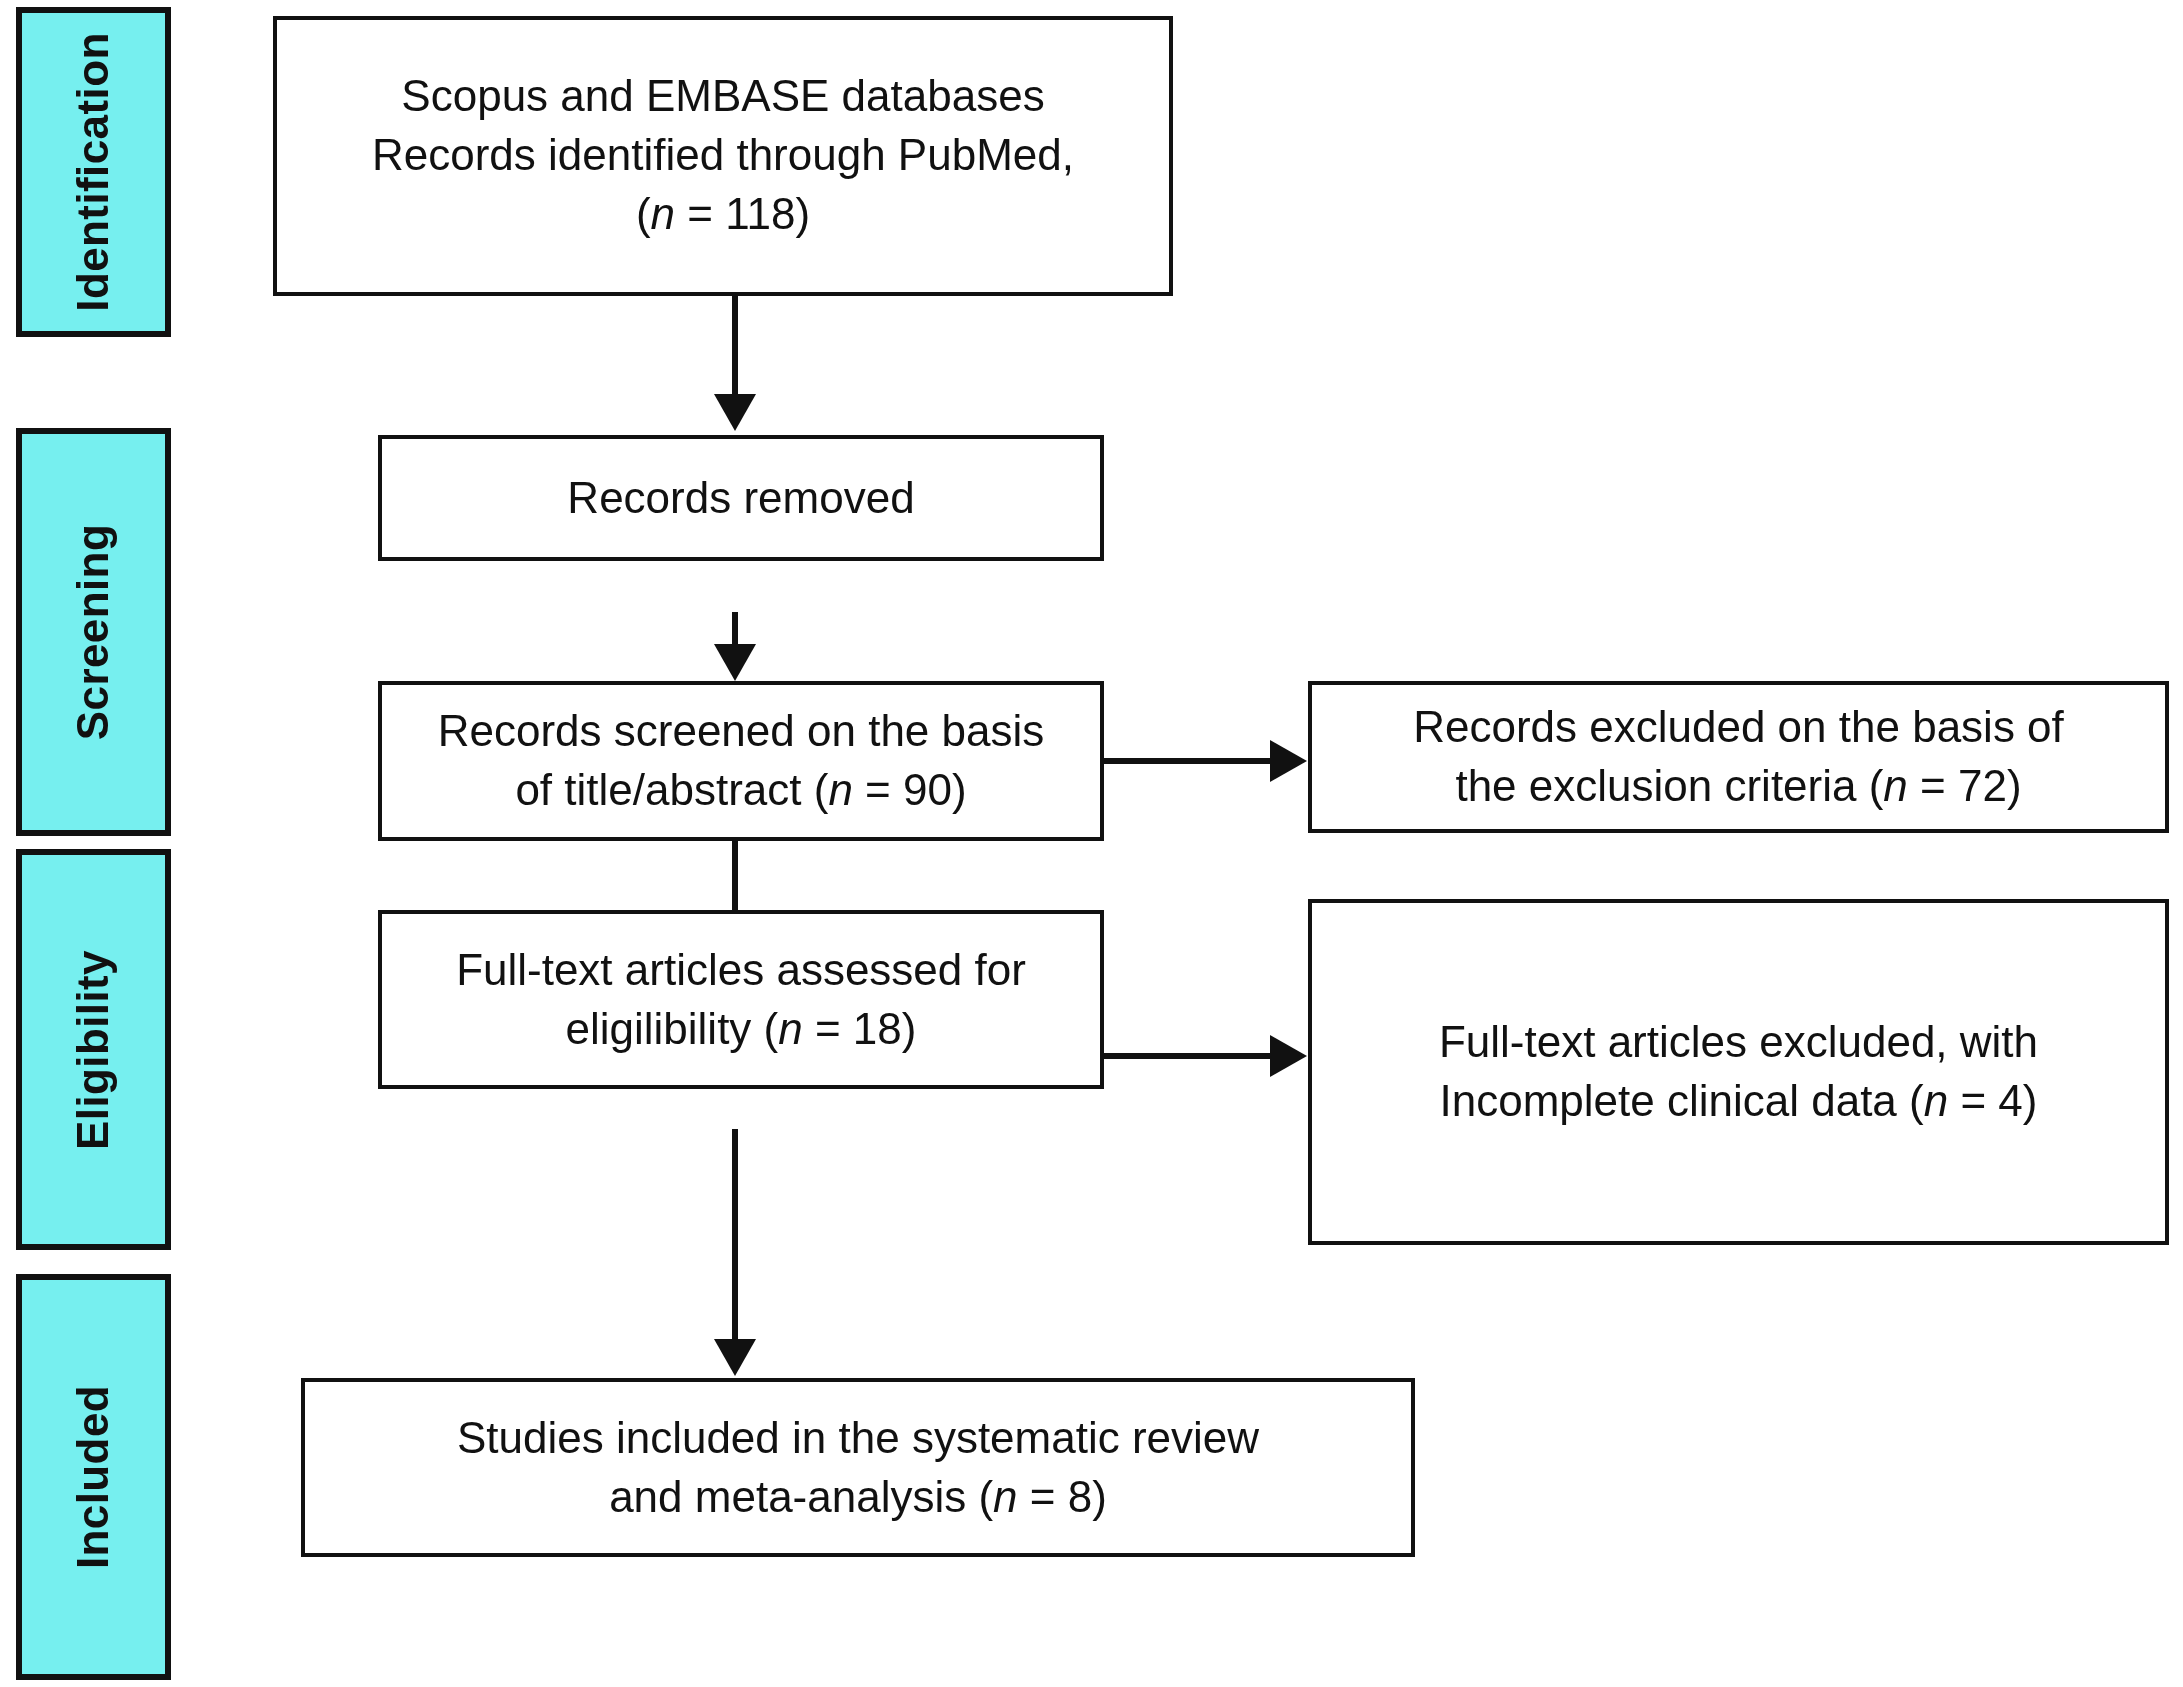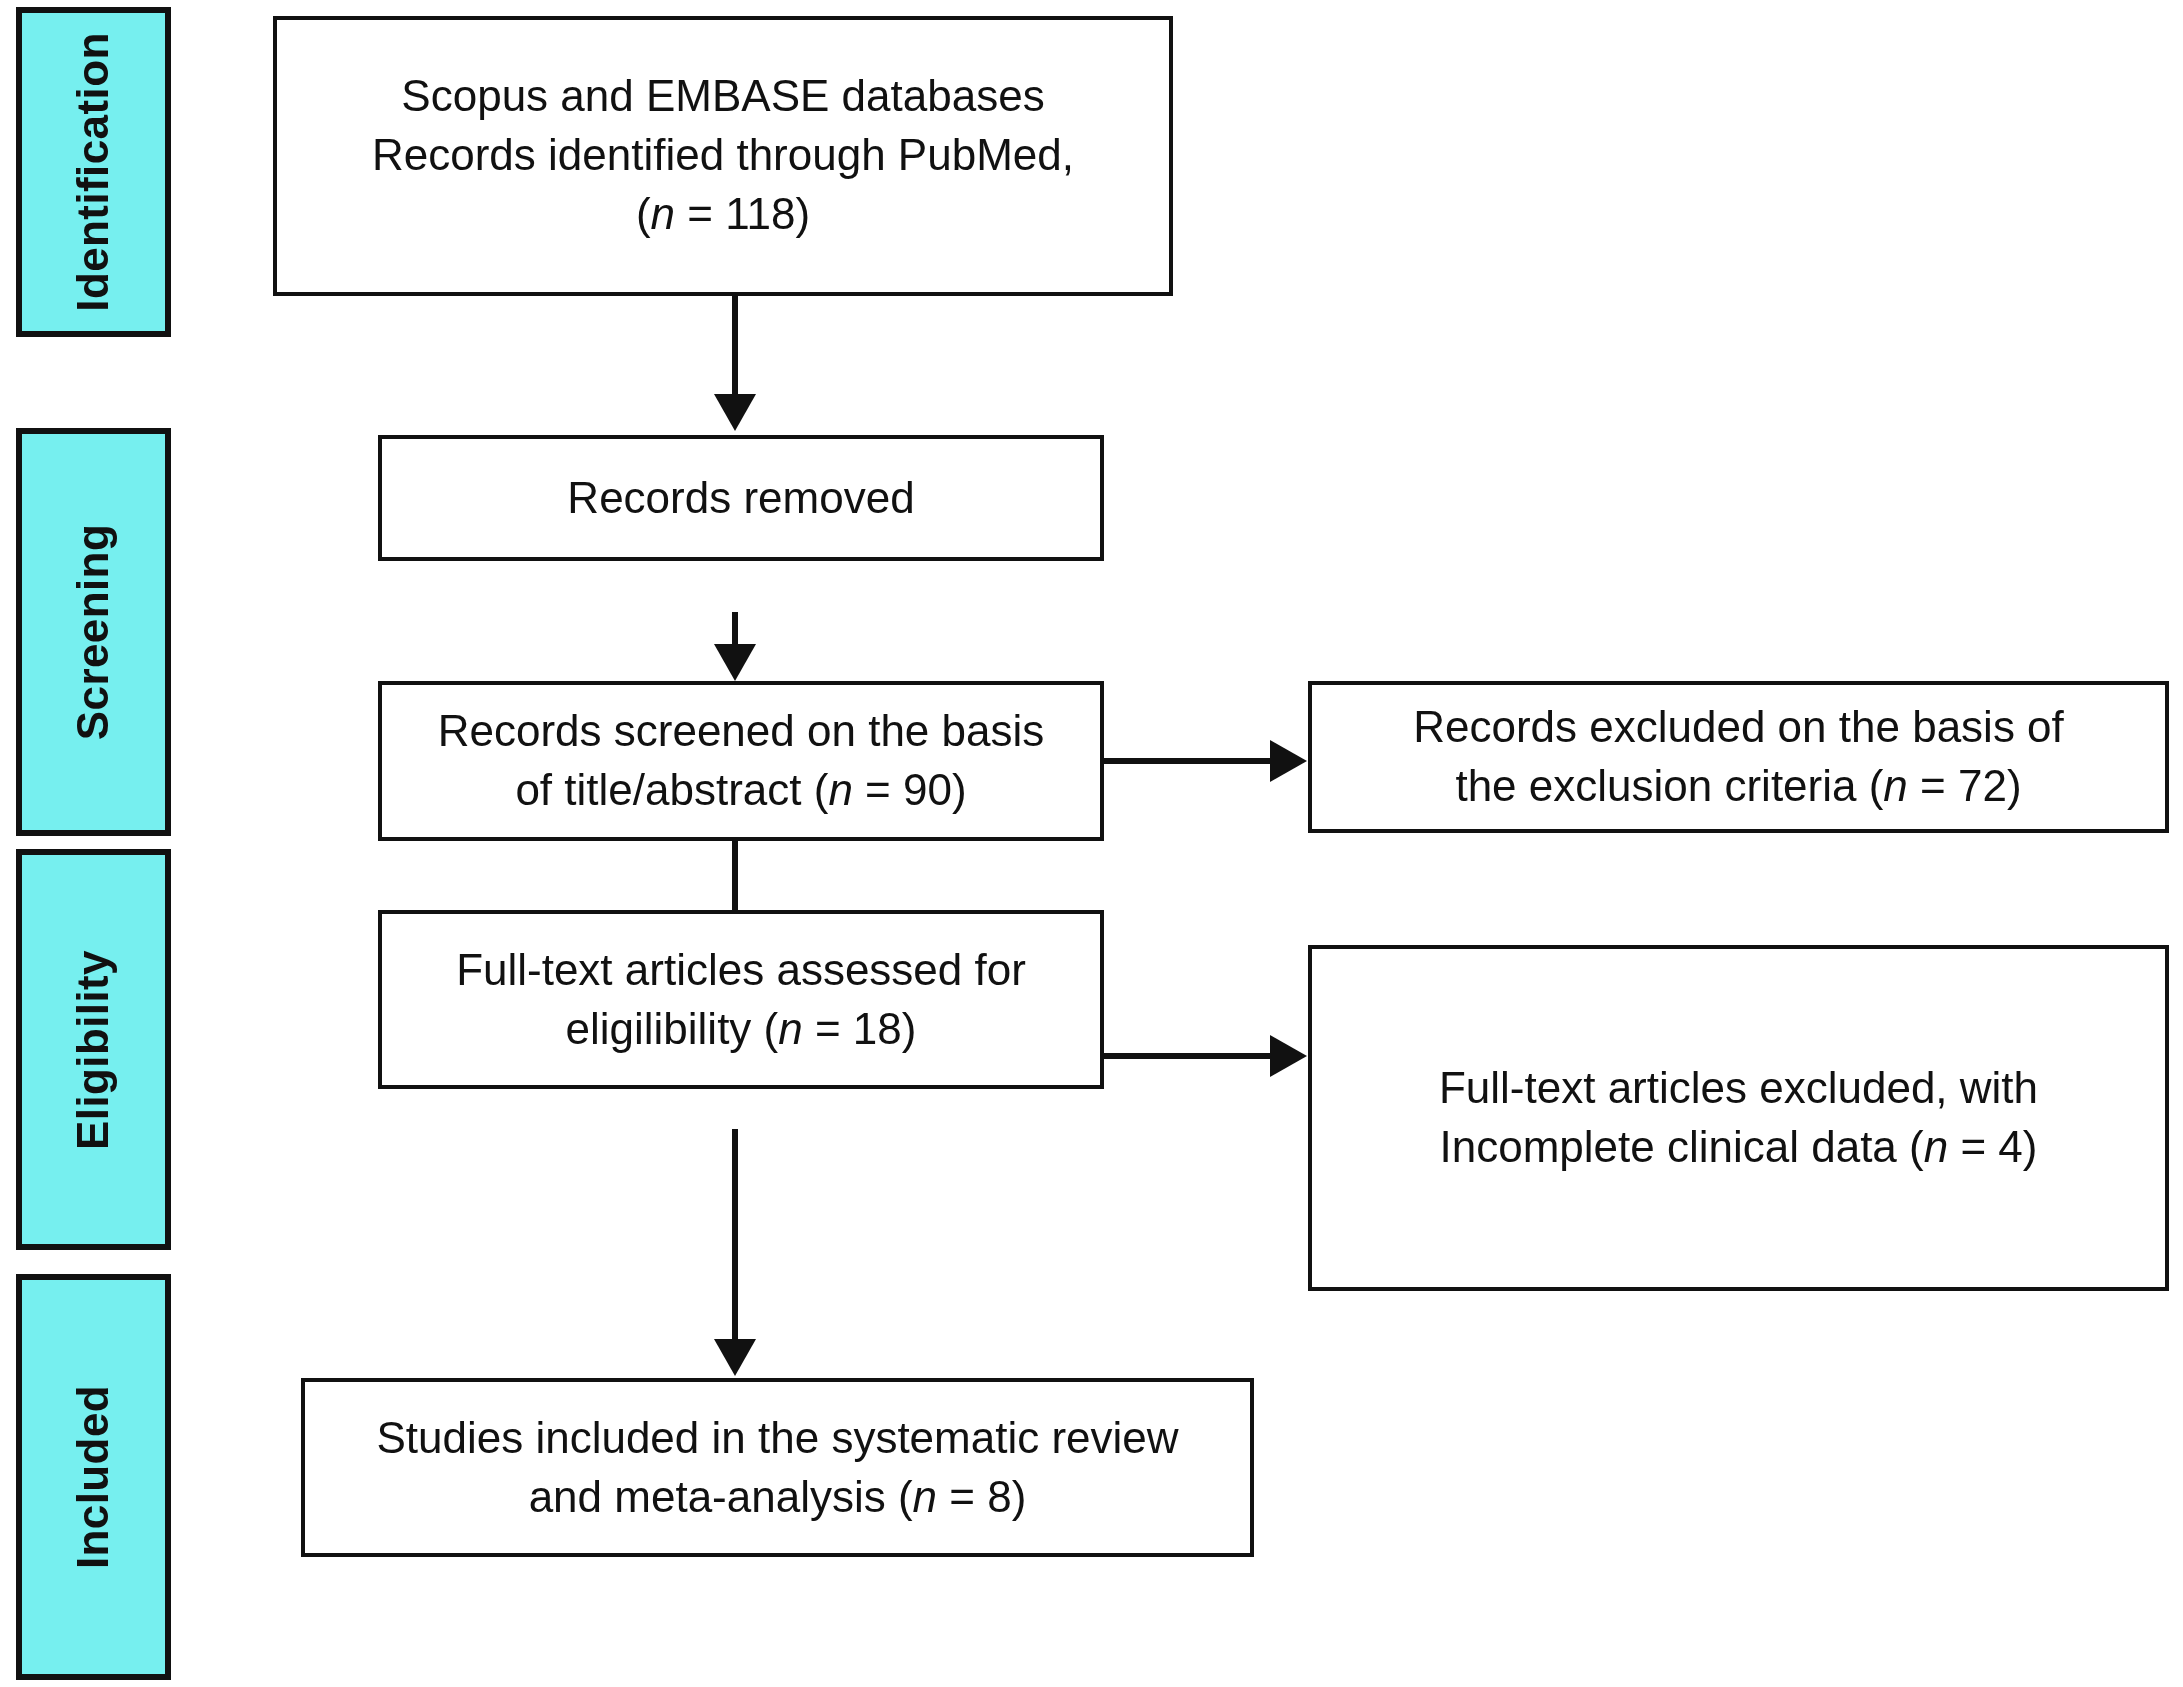--- a/index.html
+++ b/index.html
@@ -141,27 +141,27 @@
   <div class="arrow-down" style="left:714px; top:913px;"></div>
 
   <div class="flow-box" style="left:378px; top:910px; width:726px; height:179px;">
     <div class="flow-line">Full-text articles assessed for</div>
     <div class="flow-line">eligilibility (<em>n</em> = 18)</div>
   </div>
 
   <div class="h-line" style="left:1104px; top:1053px; width:169px; height:6.3px;"></div>
   <div class="arrow-right" style="left:1270px; top:1035px;"></div>
 
-  <div class="flow-box" style="left:1308px; top:899px; width:861px; height:346px;margin-top:46px;">
+  <div class="flow-box" style="left:1308px; top:899px; width:861px; height:346px;">
     <div class="flow-line">Full-text articles  excluded, with</div>
     <div class="flow-line">Incomplete clinical data (<em>n</em> = 4)</div>
   </div>
 
   <div class="v-line" style="left:732px; top:1129px; width:6.3px; height:218px;"></div>
   <div class="arrow-down" style="left:714px; top:1339px;"></div>
 
-  <div class="flow-box" style="left:301px; top:1378px; width:953px; height:179px;">
+  <div class="flow-box" style="left:301px; top:1378px; width:1114px; height:179px;">
     <div class="flow-line">Studies included in the systematic review</div>
     <div class="flow-line">and meta-analysis (<em>n</em> = 8)</div>
   </div>
 
 </div>
 
 
 </body></html>

